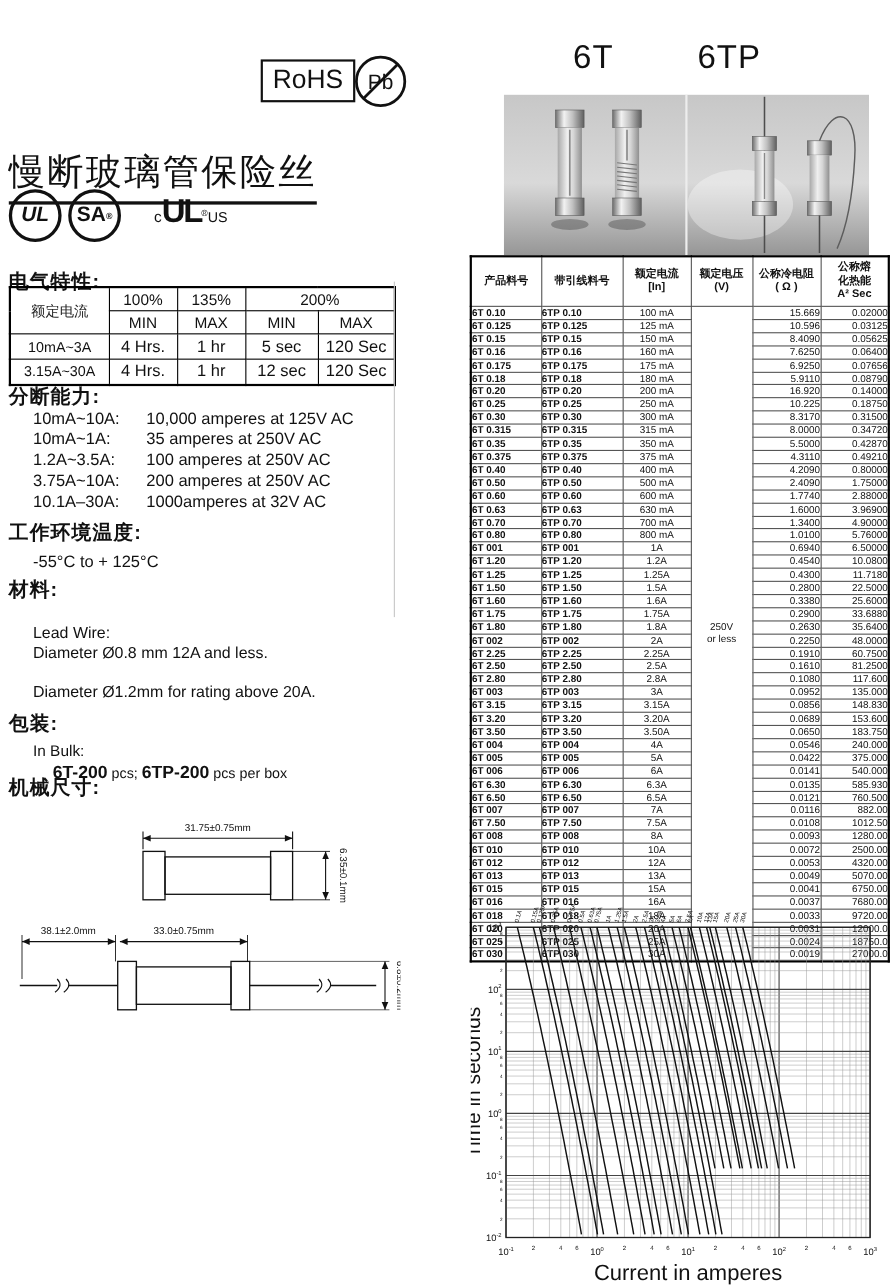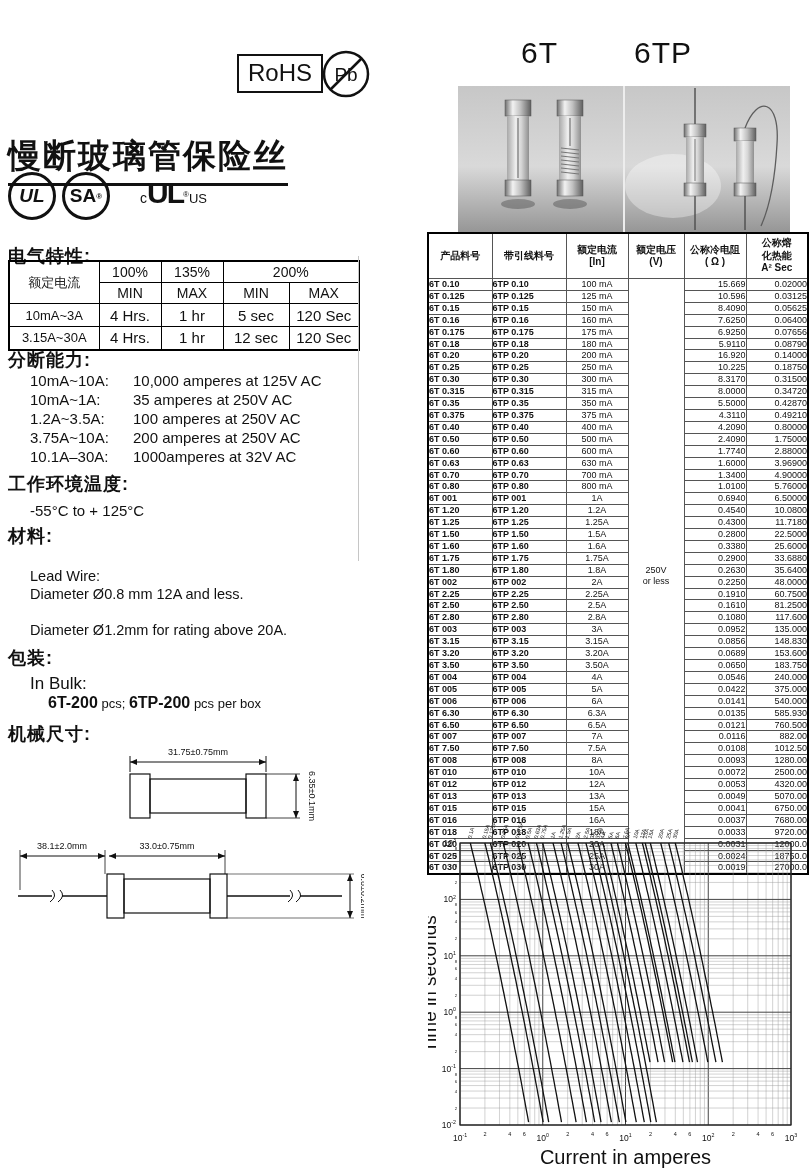--- a/index.html
+++ b/index.html
@@ -5,21 +5,21 @@
   html,body{margin:0;padding:0;background:#e8e8e8;}
   #page{position:relative;width:810px;height:1170px;background:#ffffff;
         font-family:"Liberation Sans","DejaVu Sans",sans-serif;color:#111;overflow:hidden;}
   .abs{position:absolute;}
   .pre{white-space:pre-line;}
 
   
   .size-label{left:16px;top:50px;font-size:31px;letter-spacing:1px;}
   .rohs-box{left:237px;top:54px;border:2.5px solid #111;font-size:24px;padding:3px 9px 4px;}
   .pb-wrap{left:321px;top:49px;width:50px;height:50px;}
-  .cn-title{left:8px;top:134px;font-size:33px;font-weight:bold;letter-spacing:2px;
+  .cn-title{left:8px;top:134px;font-size:33px;font-weight:normal;letter-spacing:2px;
             border-bottom:3px solid #111;padding-bottom:4px;}
   .logo-circle{border:3px solid #111;border-radius:50%;width:42px;height:42px;
                display:flex;align-items:center;justify-content:center;font-weight:bold;}
   .ul-logo{left:8px;top:172px;font-size:19px;font-style:italic;}
   .csa-logo{left:62px;top:172px;font-size:19px;}
   .reg-mark{font-size:8px;vertical-align:super;}
   .cul-logo{left:140px;top:176px;font-size:14px;}
   .cul-ul{font-size:30px;font-weight:900;letter-spacing:-2px;}
   .cul-us{font-size:13px;}
 
@@ -143,26 +143,26 @@
 
   <div class="abs sec-h" style="left:8px;top:472px;">工作环境温度:</div>
   <div class="abs body-txt" style="left:30px;top:502px;font-size:15px;">-55°C to + 125°C</div>
 
   <div class="abs sec-h" style="left:8px;top:524px;">材料:</div>
   <div class="abs body-txt" style="left:30px;top:568px;">Lead Wire:</div>
   <div class="abs body-txt" style="left:30px;top:586px;">Diameter Ø0.8 mm 12A and less.</div>
   <div class="abs body-txt" style="left:30px;top:622px;">Diameter Ø1.2mm for rating above 20A.</div>
 
   <div class="abs sec-h" style="left:8px;top:646px;">包装:</div>
-  <div class="abs body-txt" style="left:30px;top:674px;font-size:17px;">In Bulk:</div>
+  <div class="abs body-txt" style="left:30px;top:674px;font-size:14px;">In Bulk:</div>
   <div class="abs" style="left:48px;top:694px;">
     <span class="pk-big">6T-200</span><span class="pk-small"> pcs; </span><span class="pk-big">6TP-200</span><span class="pk-small"> pcs per box</span>
   </div>
 
-  <div class="abs sec-h" style="left:8px;top:722px;">机械尺寸:</div>
+  <div class="abs sec-h" style="left:8px;top:704px;">机械尺寸:</div>
 
   <svg class="abs" style="left:100px;top:746px;" width="235" height="95">
 
     <line x1="30" y1="16" x2="166" y2="16" stroke="#111" stroke-width="1"></line>
     <path d="M30 16 l7 -3 l0 6 z" fill="#111"></path>
       <path d="M166 16 l-7 -3 l0 6 z" fill="#111"></path>
     <line x1="30" y1="10" x2="30" y2="26" stroke="#111" stroke-width="1"></line>
     <line x1="166" y1="10" x2="166" y2="26" stroke="#111" stroke-width="1"></line>
     <text class="dim-text" x="98" y="9" text-anchor="middle">31.75±0.75mm</text>
 

